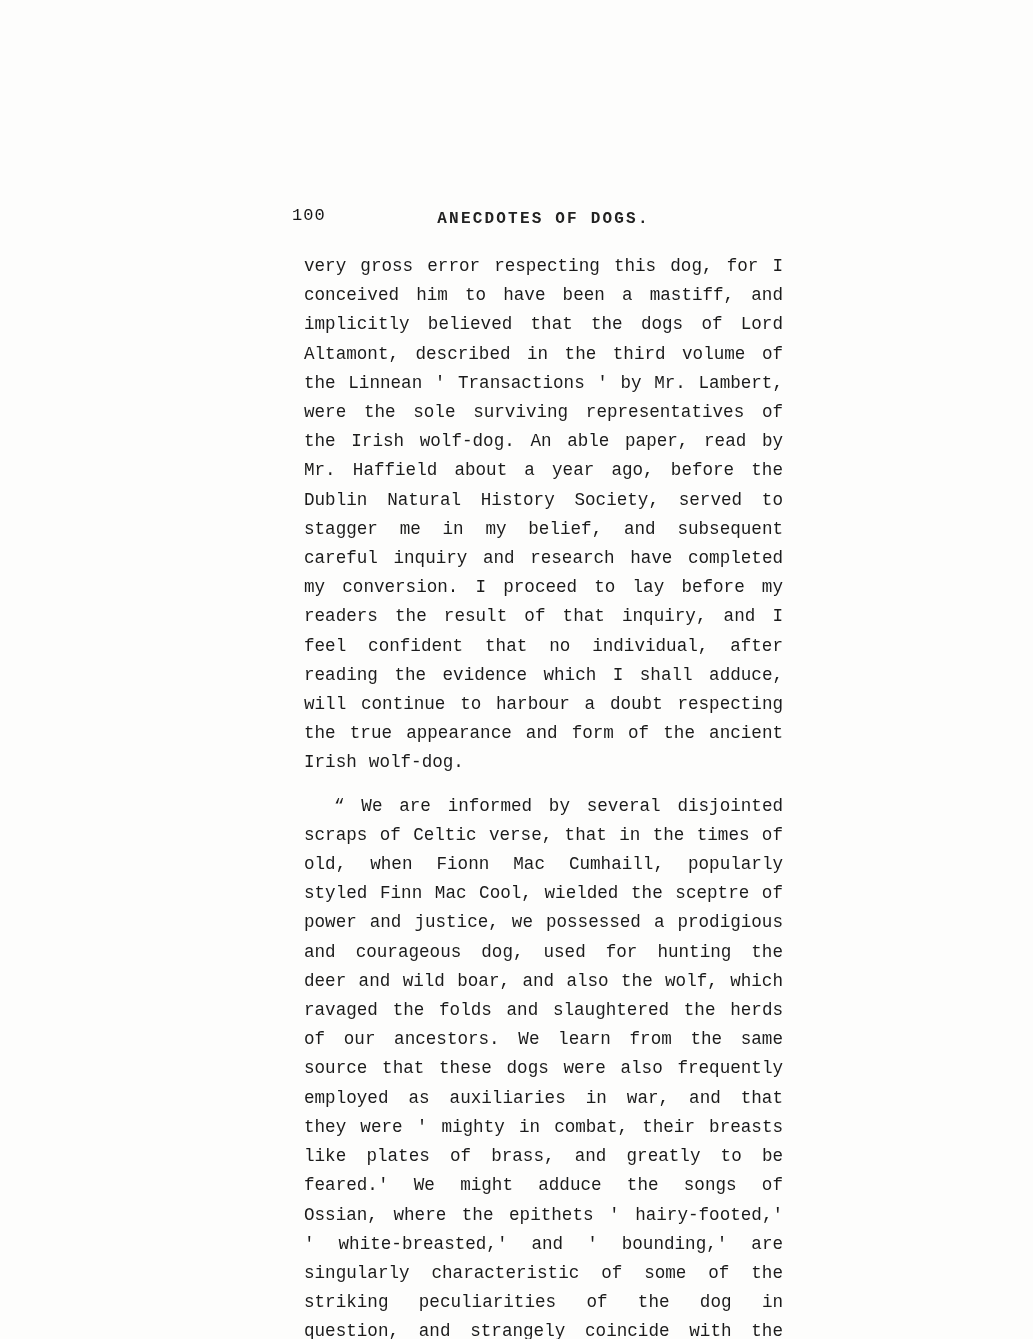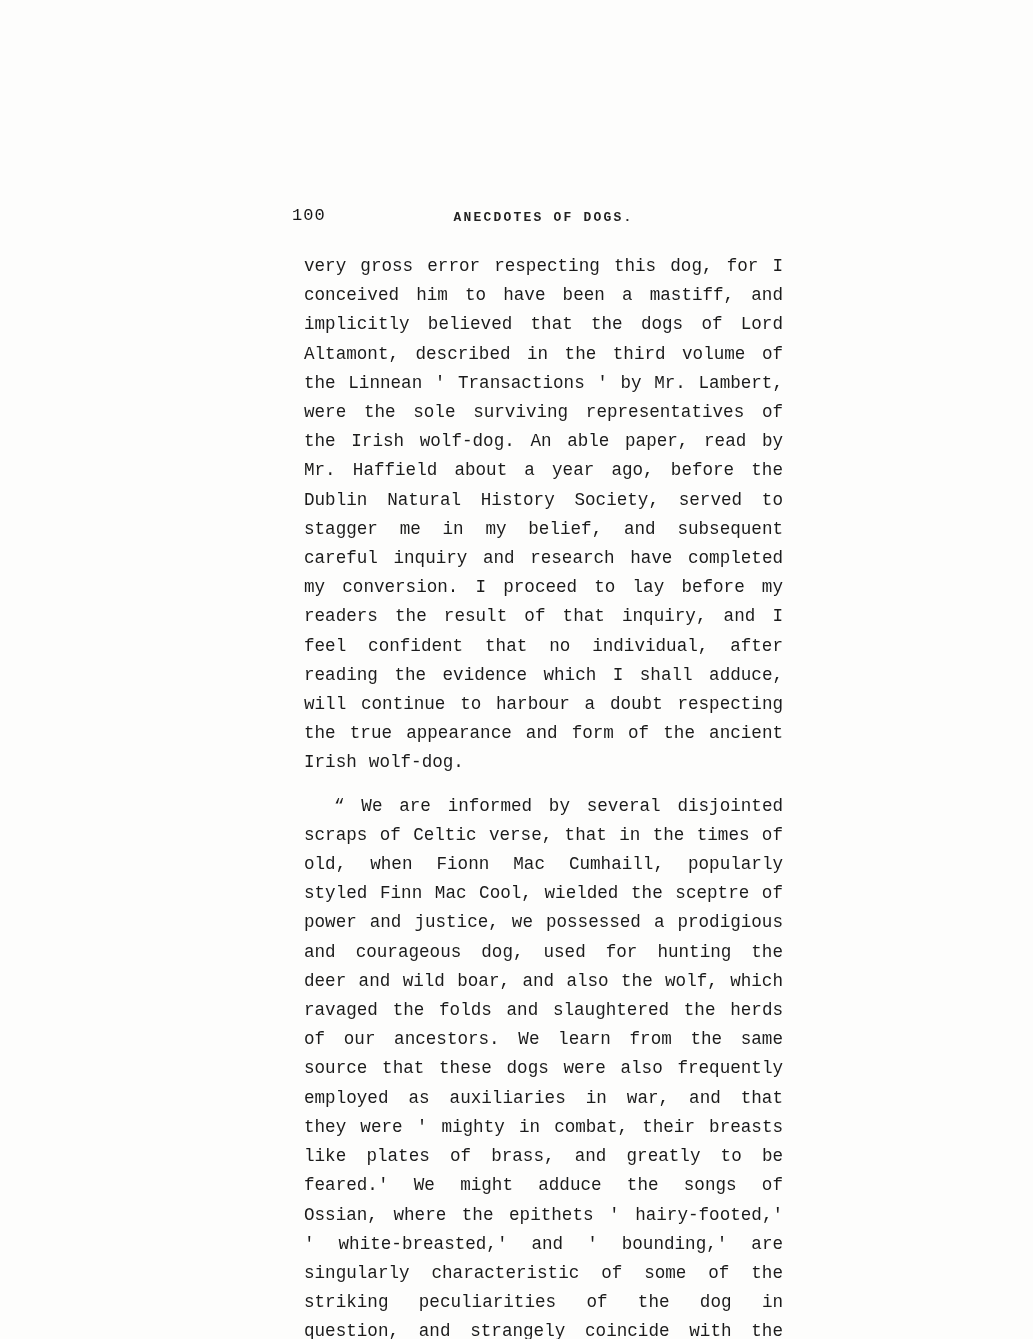--- a/index.html
+++ b/index.html
@@ -39,21 +39,21 @@
     font-size: 17px;
     letter-spacing: 1px;
     color: #161616;
   }
   .head-title {
     position: absolute;
     left: 0;
     right: 0;
     top: 4px;
     text-align: center;
-    font-size: 13px;
+    font-size: 16px;
     font-weight: bold;
     letter-spacing: 2.2px;
     color: #222222;
   }
   .para {
     margin: 14px;
     font-size: 17.6px;
     line-height: 29.2px;
     text-align: justify;
     text-justify: inter-word;

